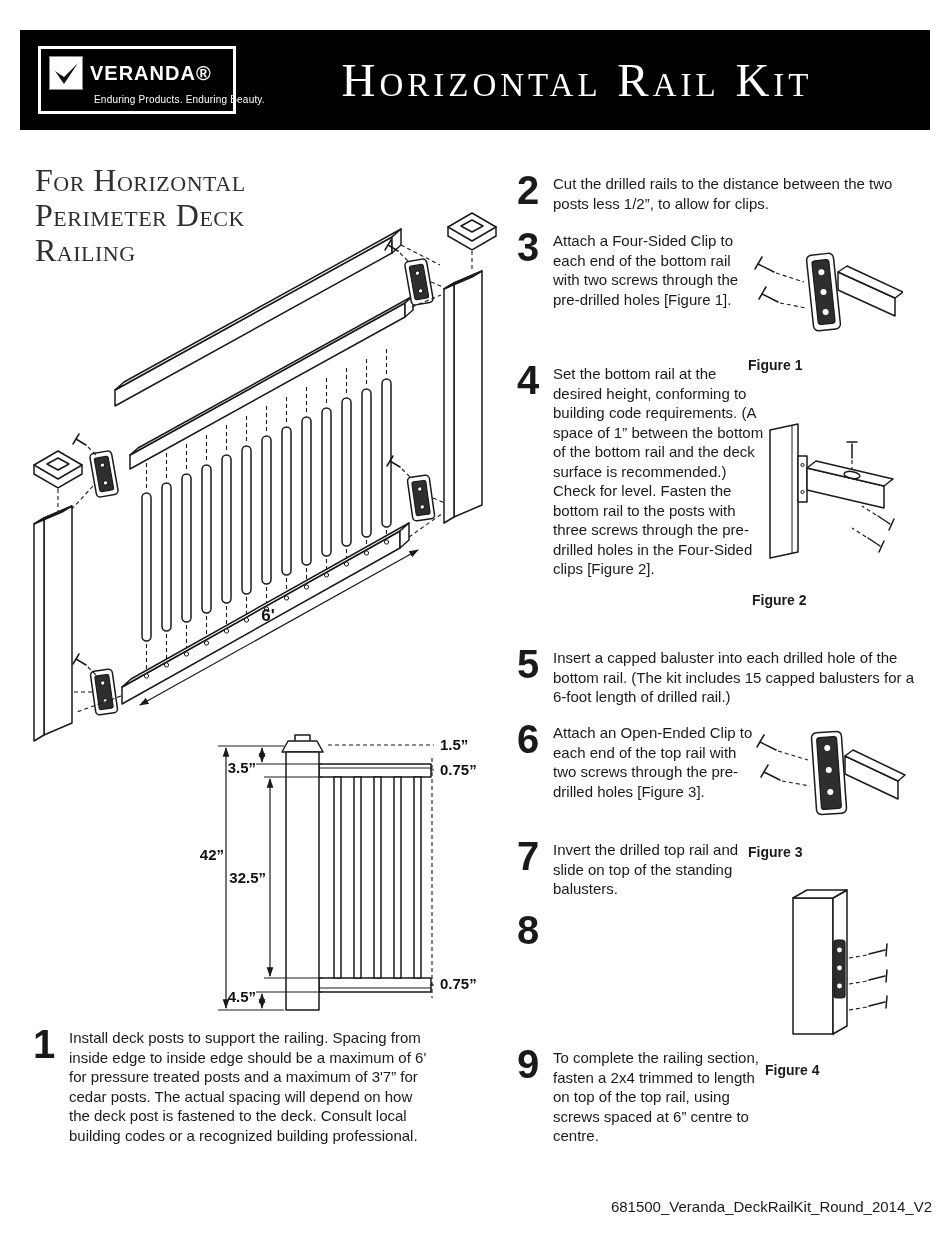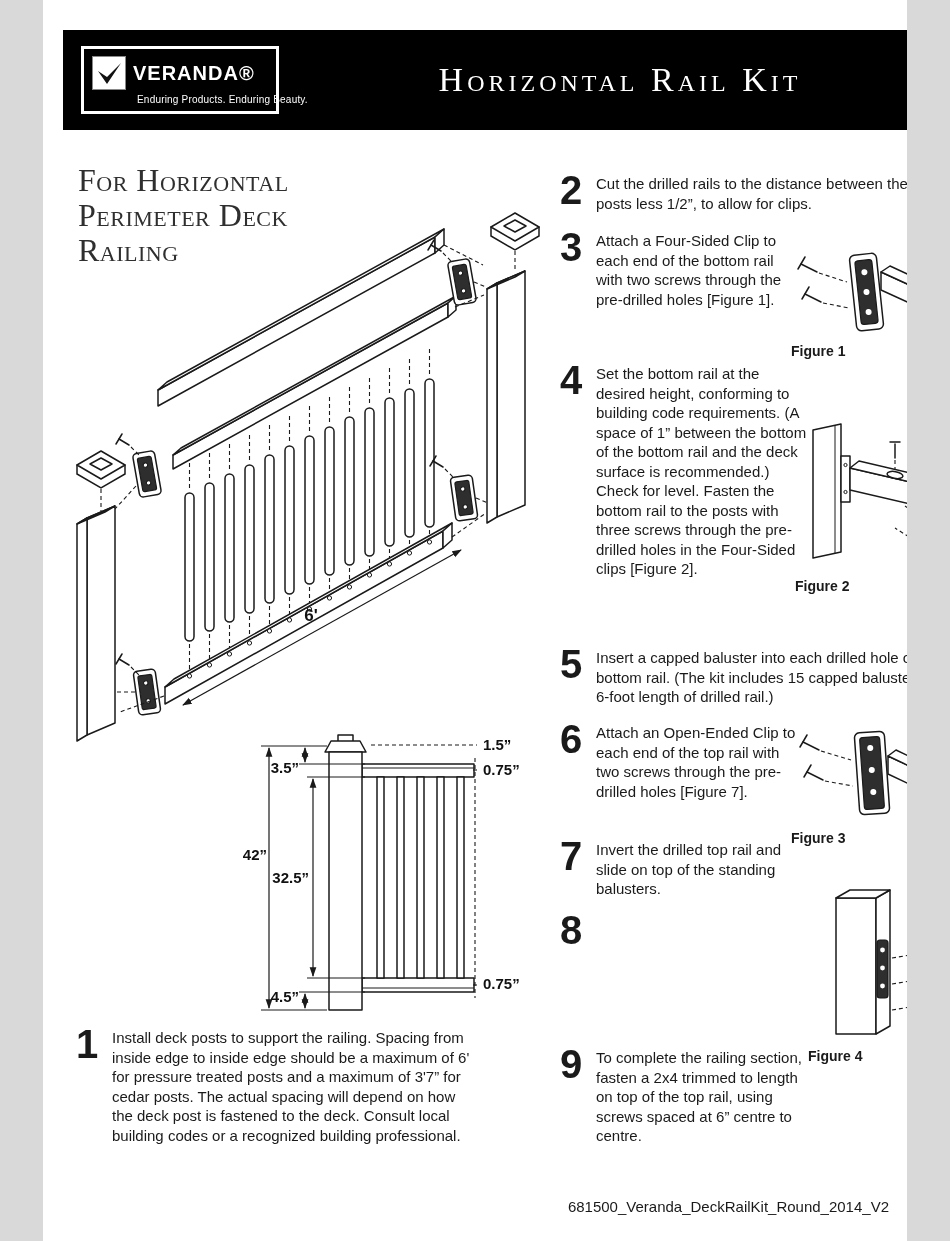--- a/index.html
+++ b/index.html
@@ -1,53 +1,53 @@
 <!DOCTYPE html>
 <html><head>
 <meta charset="utf-8">
 <style>
   * { margin:0; padding:0; box-sizing:border-box; }
   body { margin:0; background:#d9d9d9; }
   .page {
-    position:relative; width:864px; height:1241px; margin:0 auto;
+    position:relative; width:950px; height:1241px; margin:0 auto;
     background:#ffffff; color:#1a1a1a;
     font-family:"Liberation Sans", sans-serif; overflow:hidden;
   }
 
   
   .header { position:absolute; left:20px; top:30px; width:910px; height:100px;
             background:#000; display:flex; align-items:center; }
   .logo-box { margin-left:18px; width:198px; border:3px solid #fff; background:#000;
               padding:7px 8px 6px; display:flex; flex-direction:column; gap:4px; flex:none; }
   .logo-row { display:flex; align-items:center; gap:7px; }
   .brand { color:#fff; font-weight:bold; font-size:20px; letter-spacing:1px; }
   .tagline { color:#fff; font-size:10px; letter-spacing:0.2px; white-space:nowrap;margin-left:45px; }
   .doc-title { flex:1; text-align:center; color:#fff; font-family:"Liberation Serif", serif;
-               font-variant:small-caps; font-weight:400; font-size:34px; letter-spacing:4px;
+               font-variant:small-caps; font-weight:400; font-size:47px; letter-spacing:4px;
                padding-right:12px; }
 
   
   .section-heading { position:absolute; left:35px; top:163px; width:310px;
                      font-family:"Liberation Serif", serif; font-variant:small-caps;
                      font-weight:400; font-size:32px; line-height:1.1; color:#2f2f2f;
                      letter-spacing:0.5px; }
   .exploded { position:absolute; left:20px; top:193px; }
   .code-note { position:absolute; left:35px; top:745px; width:168px;
                font-size:15px; line-height:1.27; }
   .dims { position:absolute; left:196px; top:726px; }
   .installation { position:absolute; left:33px; top:976px; font-size:30px; font-weight:700; }
 
   
   .step { position:absolute; display:flex; gap:12px; align-items:flex-start; }
   .step-num { font-size:40px; font-weight:700; line-height:0.8; flex:none; min-width:24px; }
   .step-text { font-size:15px; line-height:1.3; }
 
   
   .fig { position:absolute; display:flex; flex-direction:column; }
-  .figcap { font-size:14px; font-weight:700; margin-top:6px; }
+  .figcap { font-size:14px; font-weight:700; margin-top:20px; }
 
   .footer { position:absolute; right:18px; top:1198px; font-size:15px; color:#1a1a1a; }
 
   
   .fw { fill:#ffffff; stroke:#1a1a1a; stroke-width:1.5; stroke-linejoin:round; }
   .fd { fill:#2e2e2e; stroke:#1a1a1a; stroke-width:1.2; }
   .ln { stroke:#1a1a1a; stroke-width:1.5; fill:none; stroke-linecap:round; }
   .thin { stroke:#1a1a1a; stroke-width:1; fill:none; }
   .dash { stroke:#1a1a1a; stroke-width:1.1; stroke-dasharray:4 3; fill:none; }
   .dim { stroke:#1a1a1a; stroke-width:1.2; fill:none; }
@@ -282,21 +282,21 @@
     <p class="step-text" style="width:212px">Set the bottom rail at the desired height, conforming to building code requirements. (A space of 1” between the bottom of the bottom rail and the deck surface is recommended.) Check for level. Fasten the bottom rail to the posts with three screws through the pre-drilled holes in the Four-Sided clips [Figure 2].</p>
   </div>
 
   <div class="step" style="left:517px; top:648px;">
     <span class="step-num">5</span>
     <p class="step-text" style="width:378px">Insert a capped baluster into each drilled hole of the bottom rail. (The kit includes 15 capped balusters for a 6-foot length of drilled rail.)</p>
   </div>
 
   <div class="step" style="left:517px; top:723px;">
     <span class="step-num">6</span>
-    <p class="step-text" style="width:208px">Attach an Open-Ended Clip to each end of the top rail with two screws through the pre-drilled holes [Figure 7].</p>
+    <p class="step-text" style="width:208px">Attach an Open-Ended Clip to each end of the top rail with two screws through the pre-drilled holes [Figure 3].</p>
   </div>
 
   <div class="step" style="left:517px; top:840px;">
     <span class="step-num">7</span>
     <p class="step-text" style="width:218px">Invert the drilled top rail and slide on top of the standing balusters.</p>
   </div>
 
   <div class="step" style="left:517px; top:914px;">
     <span class="step-num">8</span>
   </div>

